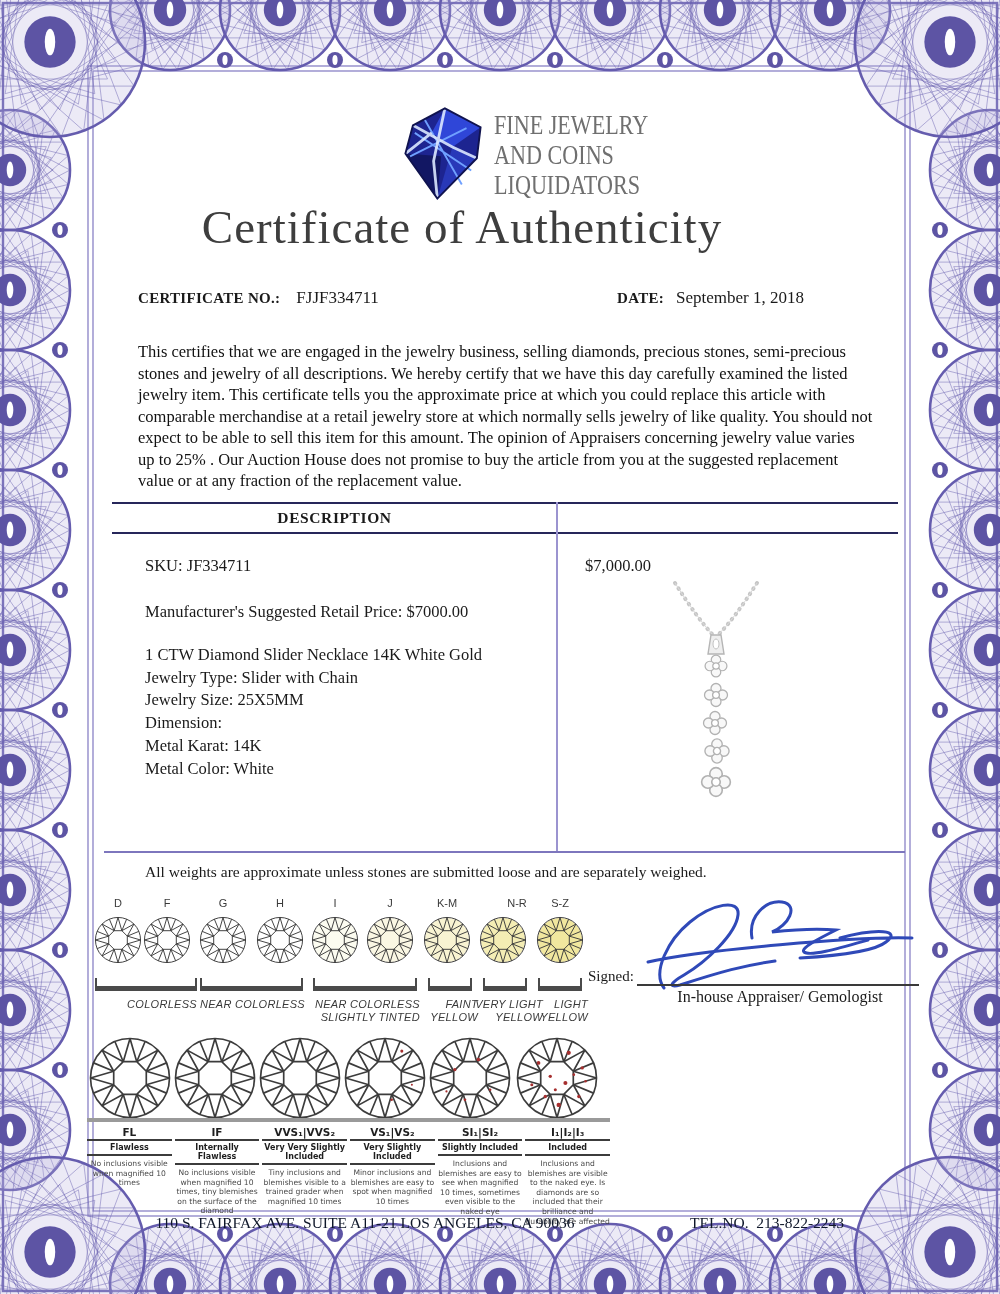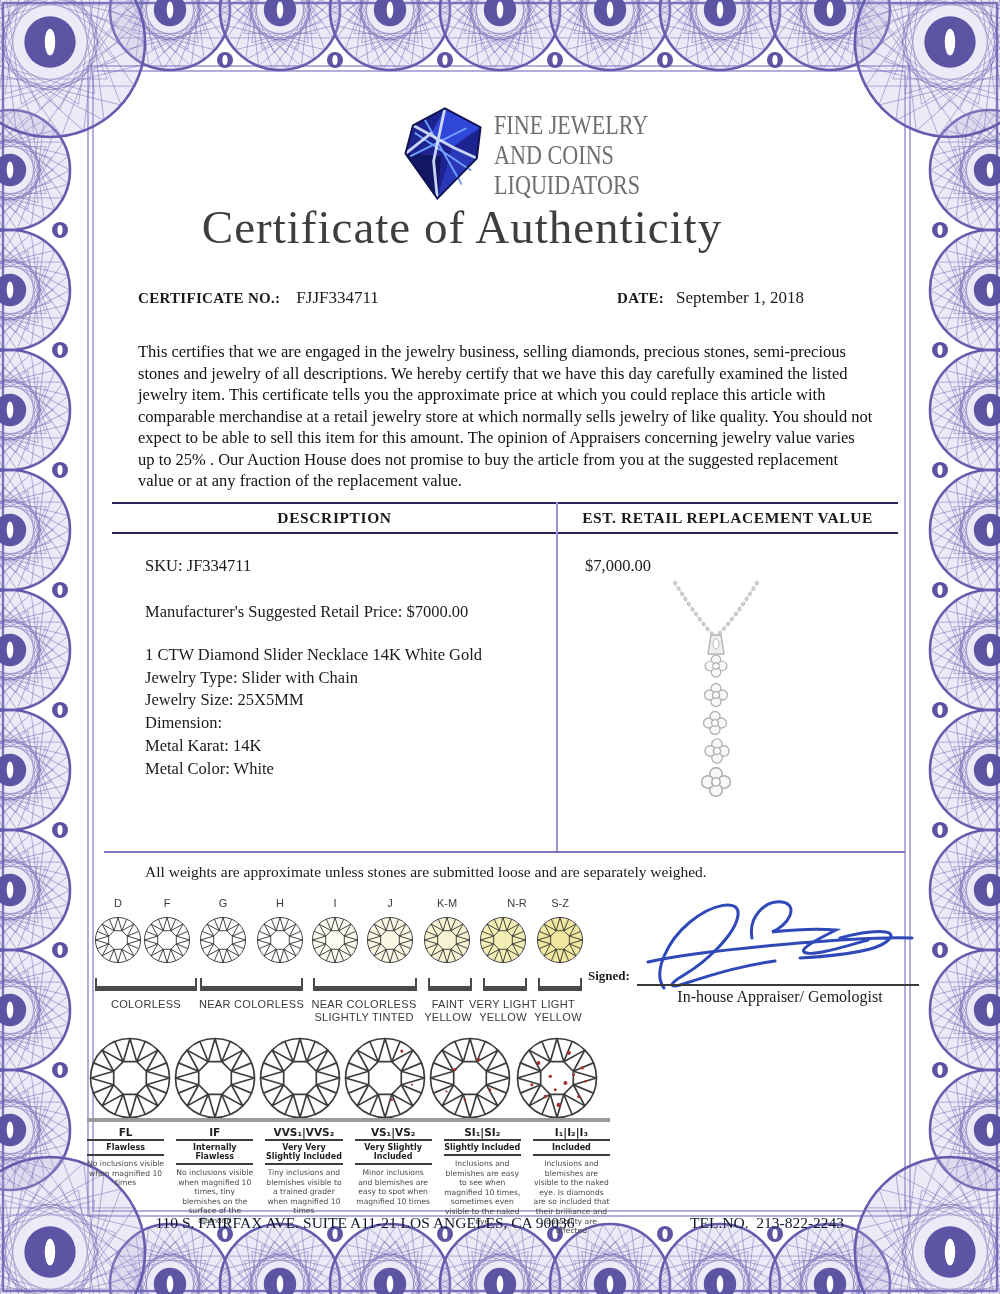--- a/index.html
+++ b/index.html
@@ -23,27 +23,27 @@
   .cell{font-size:16.5px;}
   .itemline{line-height:22.7px;font-size:16.5px;}
 
   .note{font-size:15.5px;}
 
   .glabel{width:48px;text-align:center;font-family:"Liberation Sans",sans-serif;
           font-size:11px;color:#3a3a3a;}
   .bracket{height:8px;border-left:2px solid #4a4a4a;border-right:2px solid #4a4a4a;
            border-bottom:5px solid #4a4a4a;}
   .grouplabel{font-family:"Liberation Sans",sans-serif;font-size:11px;line-height:13px;
-              color:#3a3a3a;text-align:center;letter-spacing:.3px;}
-
-  .signedlabel{font-size:13px;font-weight:bold;}
+              color:#3a3a3a;text-align:right;letter-spacing:.3px;font-style:italic;}
+
+  .signedlabel{font-size:15px;}
   .sigline{background:#3a3a3a;height:1.5px;}
   .sigtitle{font-size:16px;text-align:center;}
 
-  .ctable{display:flex;gap:12px;font-family:"DejaVu Sans",sans-serif;}
+  .ctable{display:flex;gap:3px;font-family:"DejaVu Sans",sans-serif;}
   .ccol{flex:1;min-width:0;}
   .cgrade{font-weight:bold;font-size:10.5px;text-align:center;color:#1e1e1e;
           border-bottom:2px solid #3c3c3c;padding:1px 0;}
   .cname{font-weight:bold;font-size:8px;text-align:center;color:#1e1e1e;
          border-bottom:2px solid #3c3c3c;padding:2px 0;}
   .cdesc{font-size:7.6px;line-height:9.6px;text-align:center;color:#4a4a4a;padding-top:3px;}
 
   .footer{font-size:15.5px;color:#0f172a;}
 </style>
 </head>
@@ -408,21 +408,20 @@
     </div>
     <div class="abs" style="left:617px;top:288px">
       <span class="certlabel">DATE:</span>
       <span class="certval" style="margin-left:8px">September 1, 2018</span>
     </div>
 
     <div class="abs para" style="left:138px;top:341px;width:737px">This certifies that we are engaged in the jewelry business, selling diamonds, precious stones, semi-precious stones and jewelry of all descriptions.  We hereby certify that we have this day carefully examined the listed jewelry item. This certificate tells you the approximate price at which you could replace this article with comparable merchandise at a retail jewelry store at which normally sells jewelry of like quality.  You should not expect to be able to sell this item for this amount.  The opinion of Appraisers concerning jewelry value varies up to 25% .    Our Auction House does not promise to buy the article from you at the suggested replacement value or at any fraction of the replacement value.</div>
 
     <div class="abs hline" style="left:112px;top:502px;width:786px"></div>
     <div class="abs thdr" style="left:112px;top:509px;width:445px">DESCRIPTION</div>
-    <div class="abs thdr" style="left:557px;top:509px;width:341px">EST. RETAIL REPLACEMENT VALUE</div>
     <div class="abs hline" style="left:112px;top:532px;width:786px"></div>
     <div class="abs vline" style="left:556px;top:502px;height:350px"></div>
     <div class="abs" style="left:104px;top:851px;width:801px;height:2px;background:#7d76bd"></div>
 
     <div class="abs cell" style="left:145px;top:556px">SKU: JF334711</div>
     <div class="abs cell" style="left:145px;top:602px">Manufacturer's Suggested Retail Price: $7000.00</div>
     <div class="abs" style="left:145px;top:644px">
       <div class="itemline">1 CTW Diamond Slider Necklace 14K White Gold</div>
       <div class="itemline">Jewelry Type: Slider with Chain</div>
       <div class="itemline">Jewelry Size: 25X5MM</div>

